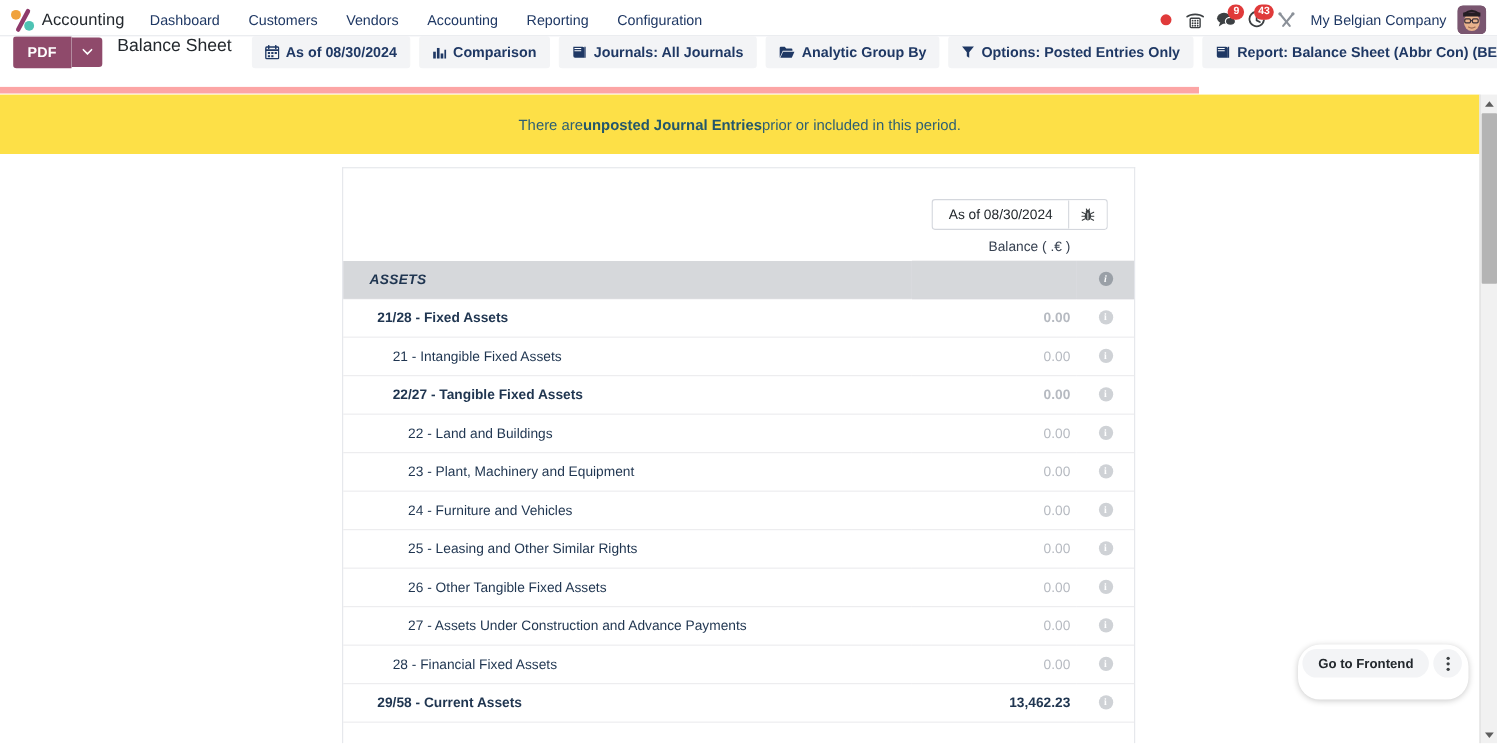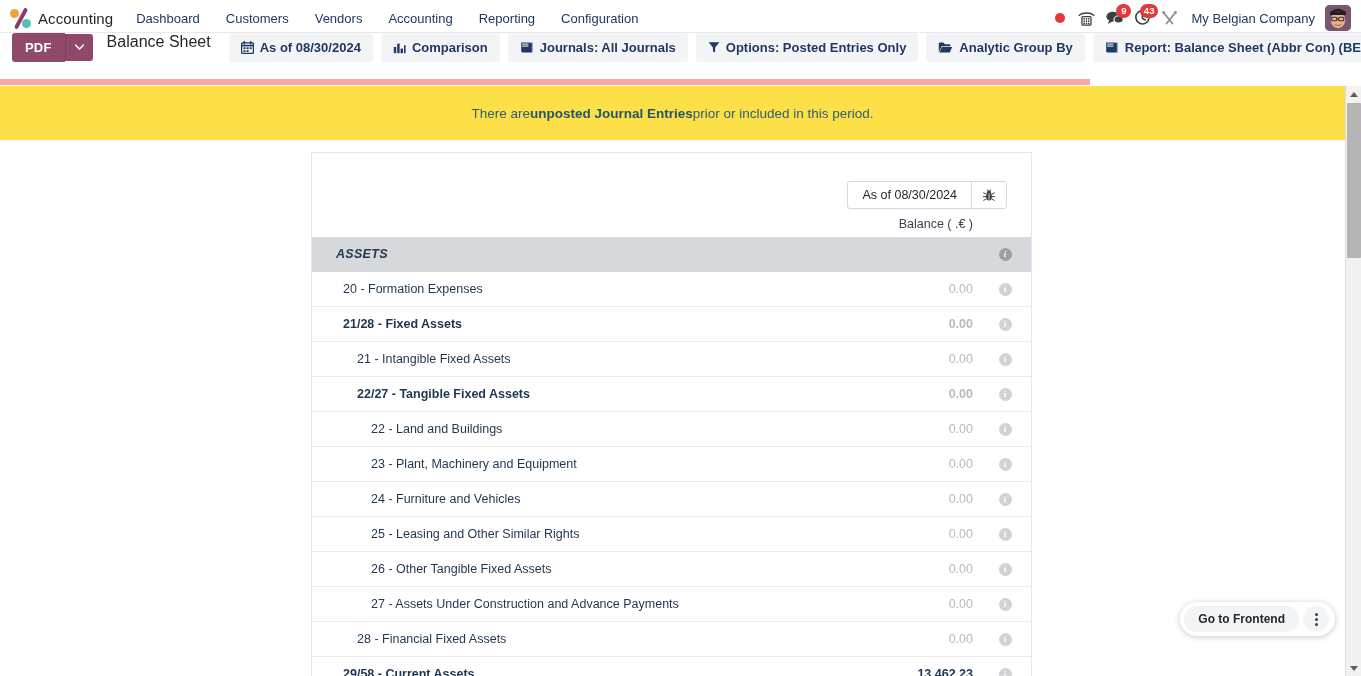--- a/index.html
+++ b/index.html
@@ -240,21 +240,21 @@
   }
   tr.head-row .info-circle { background: #9aa0a7; }
 
   
   .frontend-pill {
     position: absolute; right: 26px; bottom: 40px;
     display: flex; align-items: center; gap: 4px;
     background: #ffffff;
     border-radius: 20px;
     box-shadow: 0 1px 6px rgba(0,0,0,.22);
-    padding: 4px 6px 4px 4px;
+    padding: 4px 6px 20px 4px;
     z-index: 50;
   }
   .frontend-pill .fp-label {
     background: #f3f4f6; color: #23282d;
     font-size: 12px; font-weight: 700;
     padding: 6px 14px; border-radius: 16px;
     cursor: pointer; white-space: nowrap;
   }
   .frontend-pill .fp-dots {
     width: 26px; height: 26px; border-radius: 50%;
@@ -429,32 +429,32 @@
       <svg width="14" height="13" viewBox="0 0 14 13">
         <path d="M1.2 1.4 H9.6 A1.6 1.6 0 0 1 11.2 3 V11.6 H2.8 A1.6 1.6 0 0 1 1.2 10 Z" fill="#1f3864"></path>
         <path d="M11.2 1.4 H12.4 V11.6 H11.2 Z" fill="#1f3864"></path>
         <path d="M2.6 3.1 H8" stroke="#ffffff" stroke-width="1" stroke-linecap="round"></path>
         <path d="M2.6 5.1 H8" stroke="#ffffff" stroke-width="1" stroke-linecap="round"></path>
       </svg>
       <span>Journals: All Journals</span>
     </button>
 
     <button class="cp-btn">
-      <svg width="12" height="13" viewBox="0 0 12 13">
-        <path d="M0.6 1.3 H11.4 L7.1 6.6 V11.6 L4.9 10.2 V6.6 Z" fill="#1f3864"></path>
-      </svg>
-      <span>Options: Posted Entries Only</span>
-    </button>
-
-    <button class="cp-btn">
       <svg width="15" height="13" viewBox="0 0 15 13">
         <path d="M0.8 11.4 V2.6 A1.1 1.1 0 0 1 1.9 1.5 H5.4 L6.8 3.2 H11.3 A1.1 1.1 0 0 1 12.4 4.3 V5.2 H3.6 L0.8 11.4 Z" fill="#1f3864"></path>
         <path d="M3.9 6.1 H14.2 L11.8 11.5 H1.4 Z" fill="#1f3864"></path>
       </svg>
       <span>Analytic Group By</span>
+    </button>
+
+    <button class="cp-btn">
+      <svg width="12" height="13" viewBox="0 0 12 13">
+        <path d="M0.6 1.3 H11.4 L7.1 6.6 V11.6 L4.9 10.2 V6.6 Z" fill="#1f3864"></path>
+      </svg>
+      <span>Options: Posted Entries Only</span>
     </button>
 
     <button class="cp-btn">
       <svg width="14" height="13" viewBox="0 0 14 13">
         <path d="M1.2 1.4 H9.6 A1.6 1.6 0 0 1 11.2 3 V11.6 H2.8 A1.6 1.6 0 0 1 1.2 10 Z" fill="#1f3864"></path>
         <path d="M11.2 1.4 H12.4 V11.6 H11.2 Z" fill="#1f3864"></path>
         <path d="M2.6 3.1 H8" stroke="#ffffff" stroke-width="1" stroke-linecap="round"></path>
         <path d="M2.6 5.1 H8" stroke="#ffffff" stroke-width="1" stroke-linecap="round"></path>
       </svg>
       <span>Report: Balance Sheet (Abbr Con) (BE)</span>
@@ -490,25 +490,20 @@
 
       <table class="report">
         <tbody>
 
           <tr class="row head-row">
             <td class="r-name ind-0">ASSETS</td>
             <td class="r-val"></td>
             <td class="r-info"><span class="info-circle"></span></td>
           </tr>
 
-          <tr class="row">
-            <td class="r-name ind-1">20 - Formation Expenses</td>
-            <td class="r-val">0.00</td>
-            <td class="r-info"><span class="info-circle"></span></td>
-          </tr>
 
           <tr class="row bold">
             <td class="r-name ind-1">21/28 - Fixed Assets</td>
             <td class="r-val">0.00</td>
             <td class="r-info"><span class="info-circle"></span></td>
           </tr>
 
           <tr class="row">
             <td class="r-name ind-2">21 - Intangible Fixed Assets</td>
             <td class="r-val">0.00</td>

